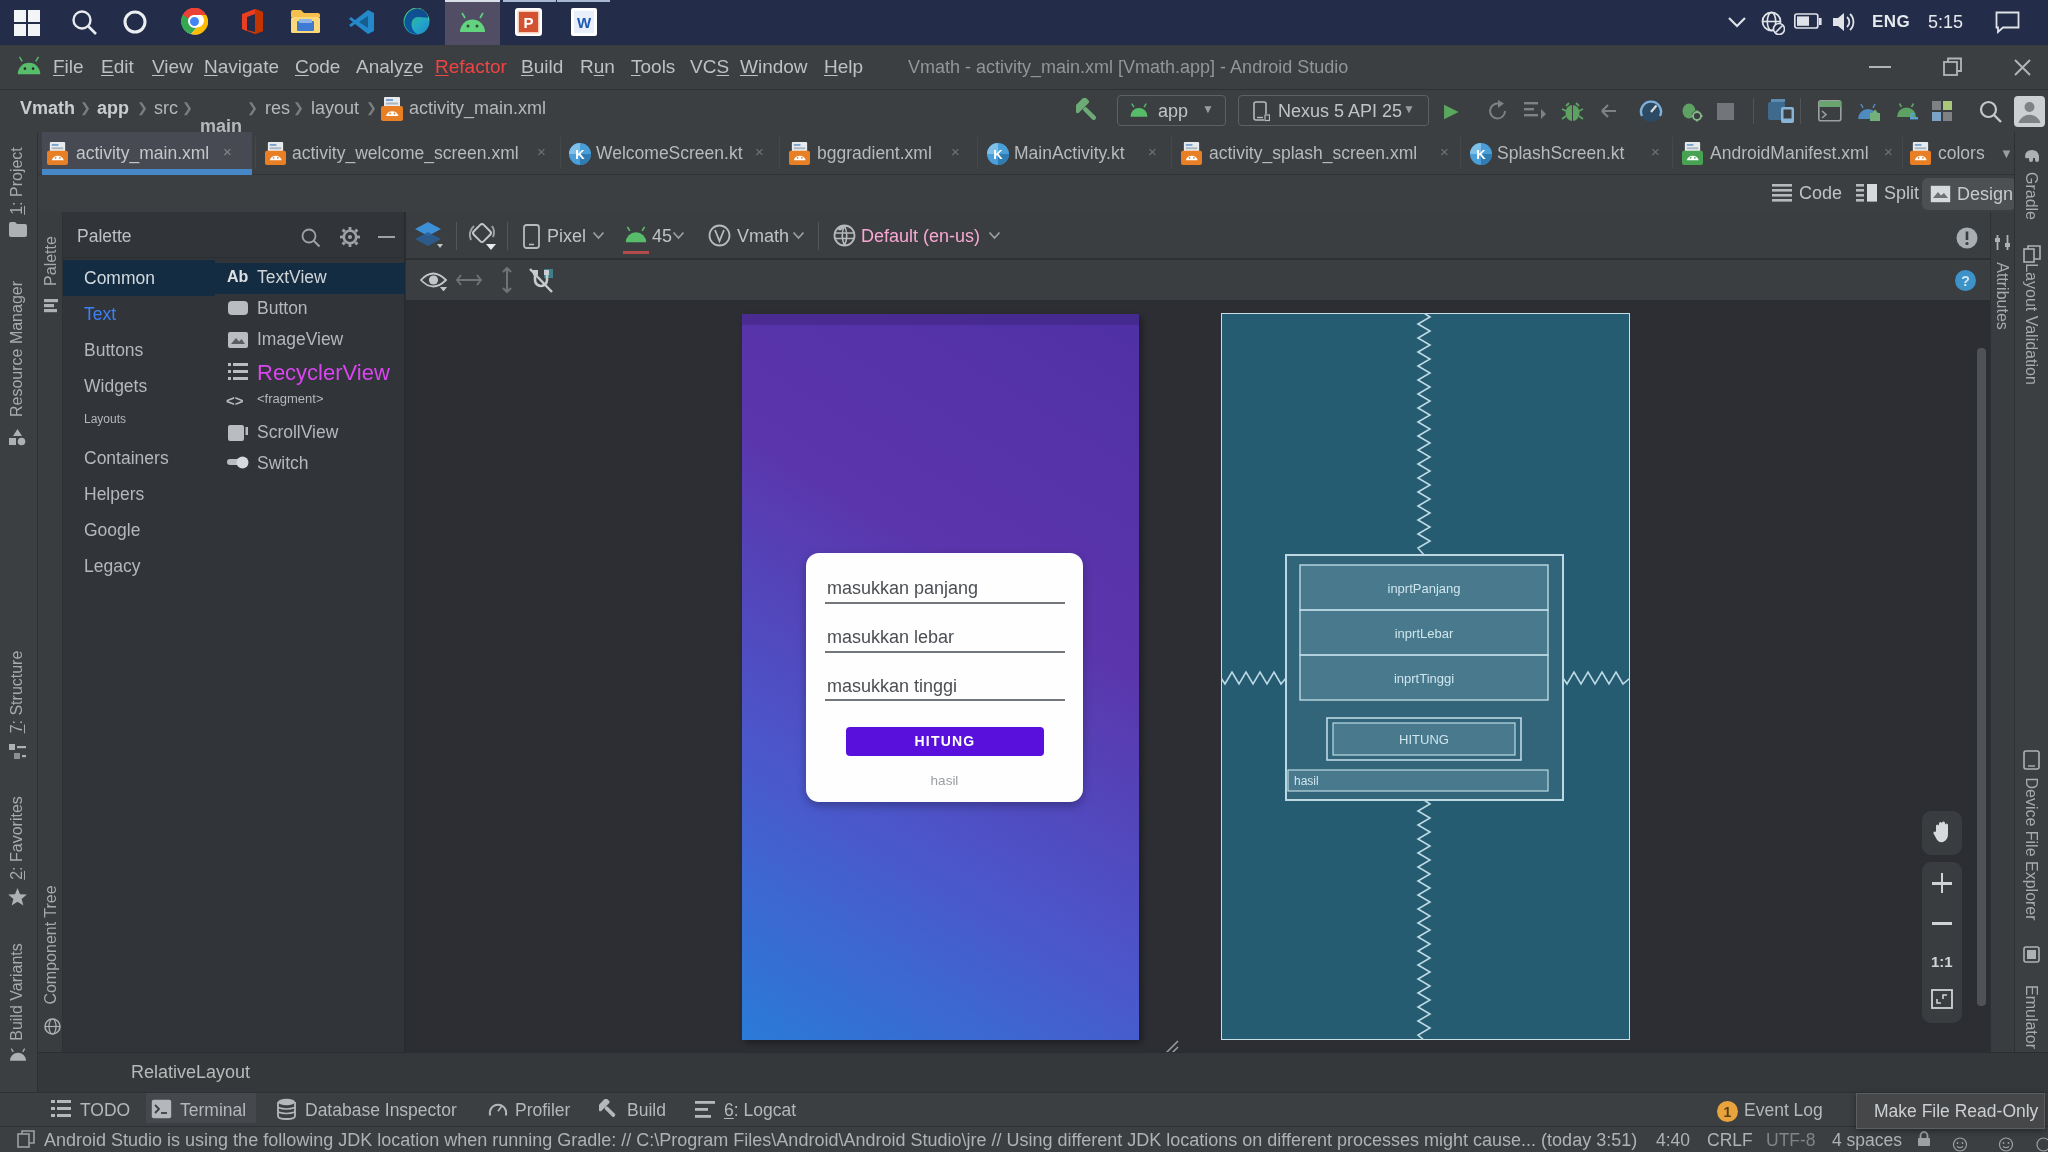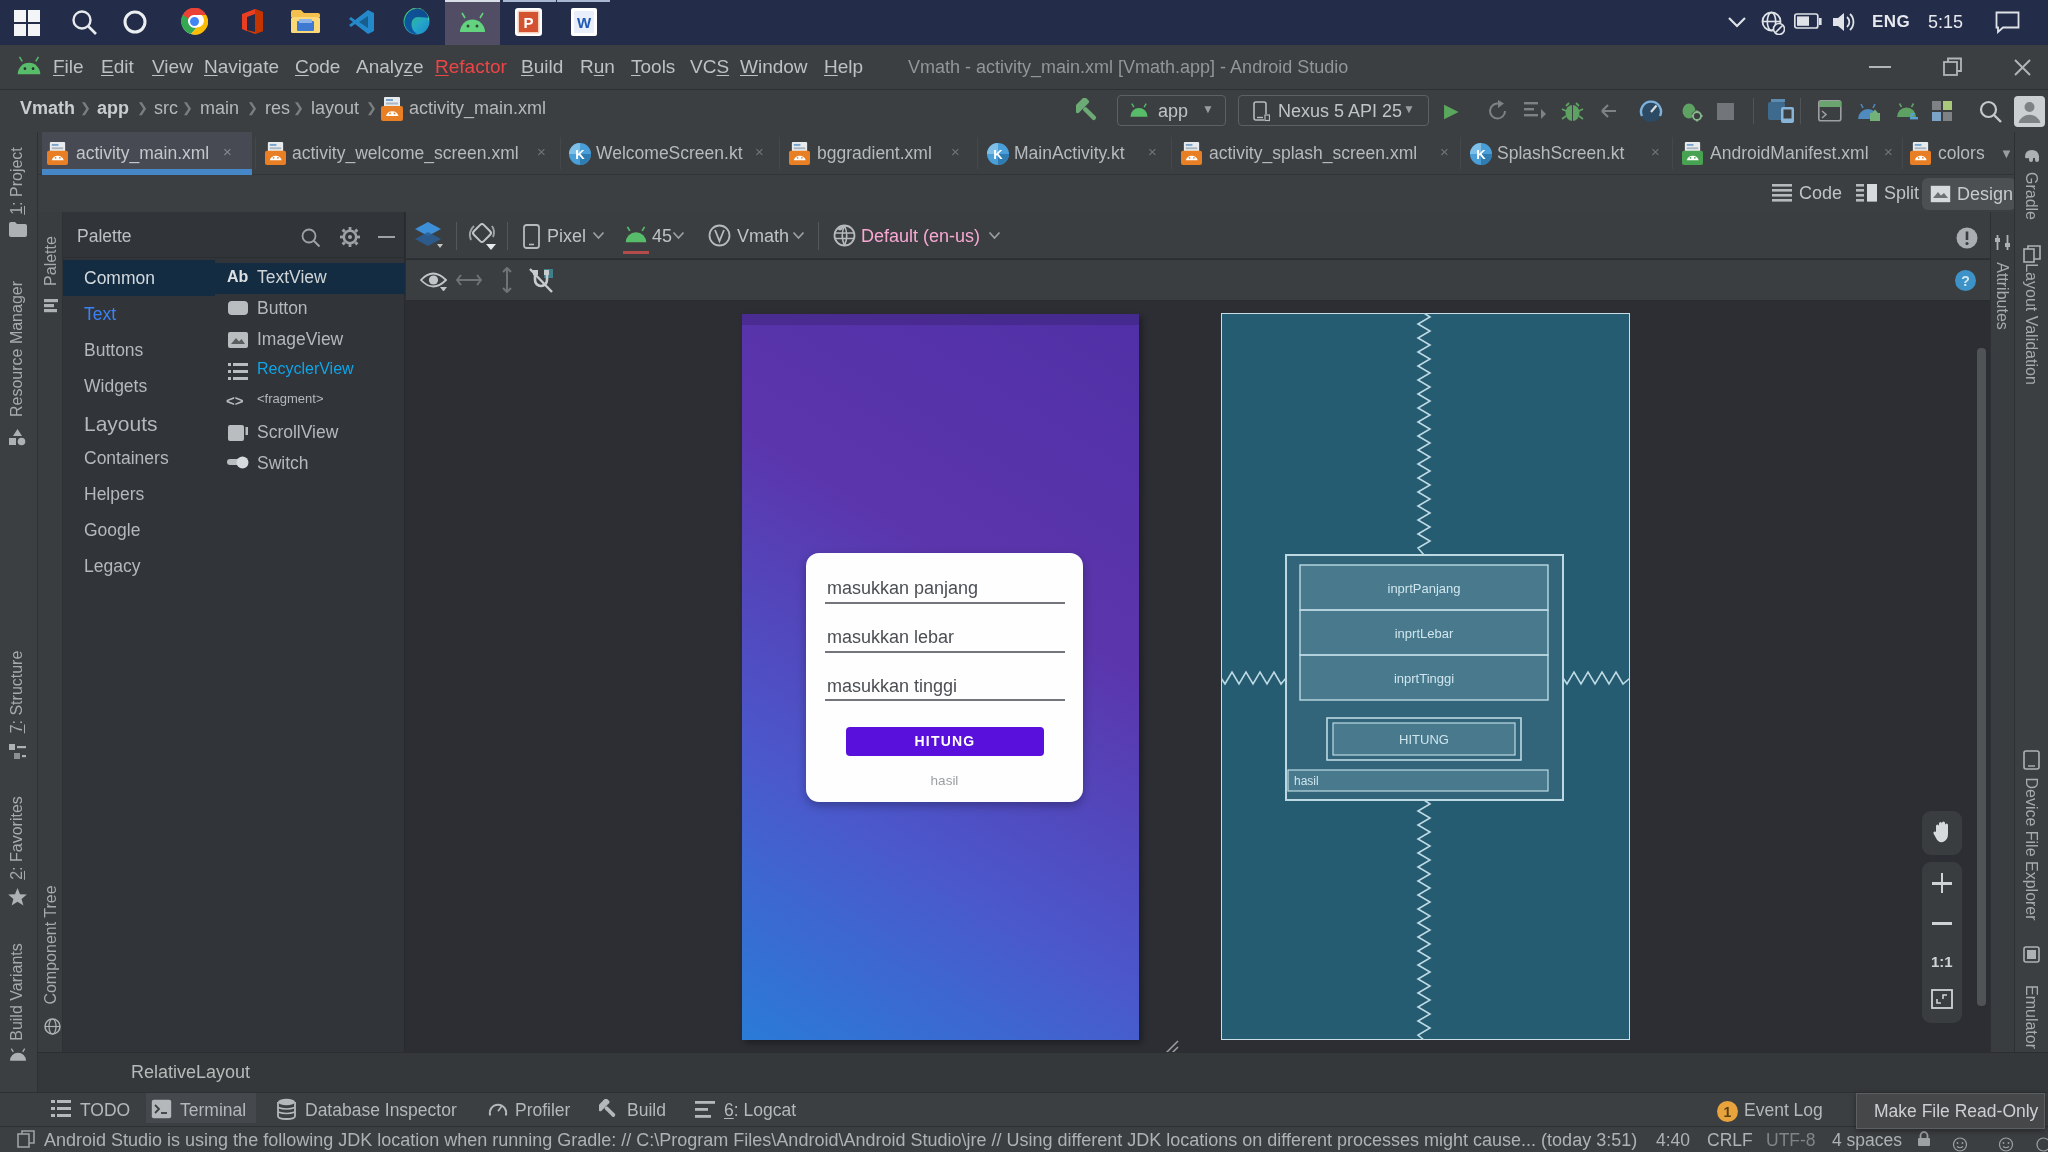--- a/index.html
+++ b/index.html
@@ -135,21 +135,21 @@
 <path d="M5 5 L5 1.5 L18 1.5 L18 14 L14.5 14" fill="none" stroke="#b2b5b7" stroke-width="1.8"></path>
   </svg>
 <svg class="a" style="left:2013px;top:58px" width="19" height="19" viewBox="0 0 19 19">
 <line x1="2" y1="2" x2="17" y2="17" stroke="#b2b5b7" stroke-width="2"></line>
 <line x1="17" y1="2" x2="2" y2="17" stroke="#b2b5b7" stroke-width="2"></line>
   </svg>
 <div class="a" style="left:0;top:90px;width:2048px;height:42px;background:#3c3f41"></div>
 <div class="tx" style="left:20px;top:98px;font-size:18px;font-weight:bold;color:#c9cdcf">Vmath</div>
 <div class="tx" style="left:97px;top:98px;font-size:18px;font-weight:bold;color:#c9cdcf">app</div>
 <div class="tx" style="left:154px;top:98px;font-size:18px;font-weight:normal;color:#b4b8ba">src</div>
-<div class="tx" style="left:200px;top:98px;font-size:18px;font-weight:normal;color:#b4b8ba">main</div>
+<div class="tx" style="left:200px;top:116px;font-size:18px;font-weight:bold;color:#b4b8ba">main</div>
 <div class="tx" style="left:265px;top:98px;font-size:18px;font-weight:normal;color:#b4b8ba">res</div>
 <div class="tx" style="left:311px;top:98px;font-size:18px;font-weight:normal;color:#b4b8ba">layout</div>
 <div class="tx" style="left:80px;top:100px;font-size:13px;color:#7a7e80">❯</div>
 <div class="tx" style="left:137px;top:100px;font-size:13px;color:#7a7e80">❯</div>
 <div class="tx" style="left:182px;top:100px;font-size:13px;color:#7a7e80">❯</div>
 <div class="tx" style="left:247px;top:100px;font-size:13px;color:#7a7e80">❯</div>
 <div class="tx" style="left:293px;top:100px;font-size:13px;color:#7a7e80">❯</div>
 <div class="tx" style="left:366px;top:100px;font-size:13px;color:#7a7e80">❯</div>
 <svg class="a" style="left:381px;top:96px" width="22" height="26" viewBox="0 0 22 26">
 <rect x="3" y="1" width="16" height="15" rx="1" fill="#e8ebee"></rect>
@@ -441,21 +441,21 @@
 <rect x="14.8" y="2.2" width="3" height="3" transform="rotate(-45 16.3 3.7)"></rect>
       <rect x="2.2" y="14.8" width="3" height="3" transform="rotate(-45 3.7 16.3)"></rect>
     </g>
   </svg>
 <div class="a" style="left:378px;top:236px;width:17px;height:2.4px;background:#9ea2a4"></div>
 <div class="a" style="left:63px;top:260px;width:152px;height:36px;background:#142c42"></div>
 <div class="tx" style="left:84px;top:268px;font-size:17.5px;color:#d3dade">Common</div>
 <div class="tx" style="left:84px;top:304px;font-size:17.5px;color:#3b82f6">Text</div>
 <div class="tx" style="left:84px;top:340px;font-size:17.5px;color:#b4b8ba">Buttons</div>
 <div class="tx" style="left:84px;top:376px;font-size:17.5px;color:#b4b8ba">Widgets</div>
-<div class="tx" style="left:84px;top:412px;font-size:21px;color:#b4b8ba">Layouts</div>
+<div class="tx" style="left:84px;top:412px;font-size:12px;color:#b4b8ba">Layouts</div>
 <div class="tx" style="left:84px;top:448px;font-size:17.5px;color:#b4b8ba">Containers</div>
 <div class="tx" style="left:84px;top:484px;font-size:17.5px;color:#b4b8ba">Helpers</div>
 <div class="tx" style="left:84px;top:520px;font-size:17.5px;color:#b4b8ba">Google</div>
 <div class="tx" style="left:84px;top:556px;font-size:17.5px;color:#b4b8ba">Legacy</div>
 <div class="a" style="left:215px;top:263px;width:190px;height:31px;background:#142c42"></div>
 <div class="tx" style="left:227px;top:268px;font-size:16px;font-weight:bold;color:#dde0e2">Ab</div>
 <div class="tx" style="left:257px;top:267px;font-size:17.5px;color:#d0d4d6">TextView</div>
 <svg class="a" style="left:228px;top:301px" width="20" height="14" viewBox="0 0 20 14">
     <rect x="0" y="0" width="20" height="14" rx="4" fill="#b9bdbf"></rect>
   </svg>
@@ -466,21 +466,21 @@
   </svg>
 <div class="tx" style="left:257px;top:329px;font-size:17.5px;color:#b4b8ba">ImageView</div>
 <svg class="a" style="left:228px;top:363px" width="20" height="17" viewBox="0 0 20 17">
 <rect x="0" y="0" width="3" height="3" fill="#b9bdbf"></rect>
     <rect x="5" y="0" width="15" height="3" fill="#b9bdbf"></rect>
 <rect x="0" y="7" width="3" height="3" fill="#b9bdbf"></rect>
     <rect x="5" y="7" width="15" height="3" fill="#b9bdbf"></rect>
 <rect x="0" y="14" width="3" height="3" fill="#b9bdbf"></rect>
     <rect x="5" y="14" width="15" height="3" fill="#b9bdbf"></rect>
   </svg>
-<div class="tx" style="left:257px;top:360px;font-size:16px;color:#0ea5e9">RecyclerView</div>
+<div class="tx" style="left:257px;top:360px;font-size:22px;color:#d946ef">RecyclerView</div>
 <div class="tx" style="left:226px;top:392px;font-size:15px;font-weight:bold;color:#b9bdbf">&lt;&gt;</div>
 <div class="tx" style="left:257px;top:391px;font-size:13px;color:#b4b8ba">&lt;fragment&gt;</div>
 <svg class="a" style="left:228px;top:425px" width="20" height="16" viewBox="0 0 20 16">
     <rect width="16" height="16" rx="2" fill="#b9bdbf"></rect>
     <rect x="17.5" y="2" width="2.5" height="8" fill="#b9bdbf"></rect>
   </svg>
 <div class="tx" style="left:257px;top:422px;font-size:17.5px;color:#b4b8ba">ScrollView</div>
 <svg class="a" style="left:227px;top:456px" width="22" height="13" viewBox="0 0 22 13">
     <rect x="0" y="3" width="18" height="6" rx="3" fill="#b9bdbf"></rect>
     <circle cx="15.5" cy="6.5" r="6" fill="#d8dbdd"></circle>

